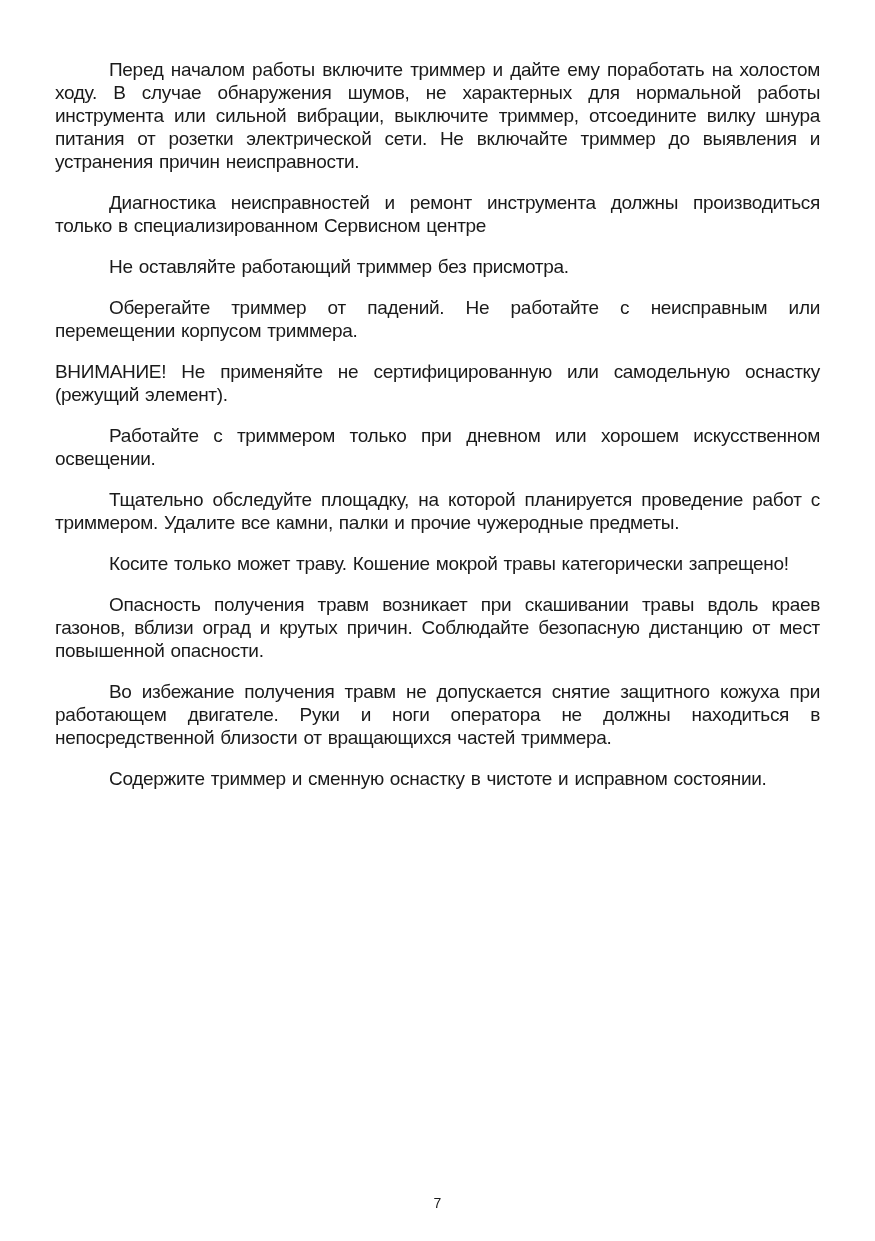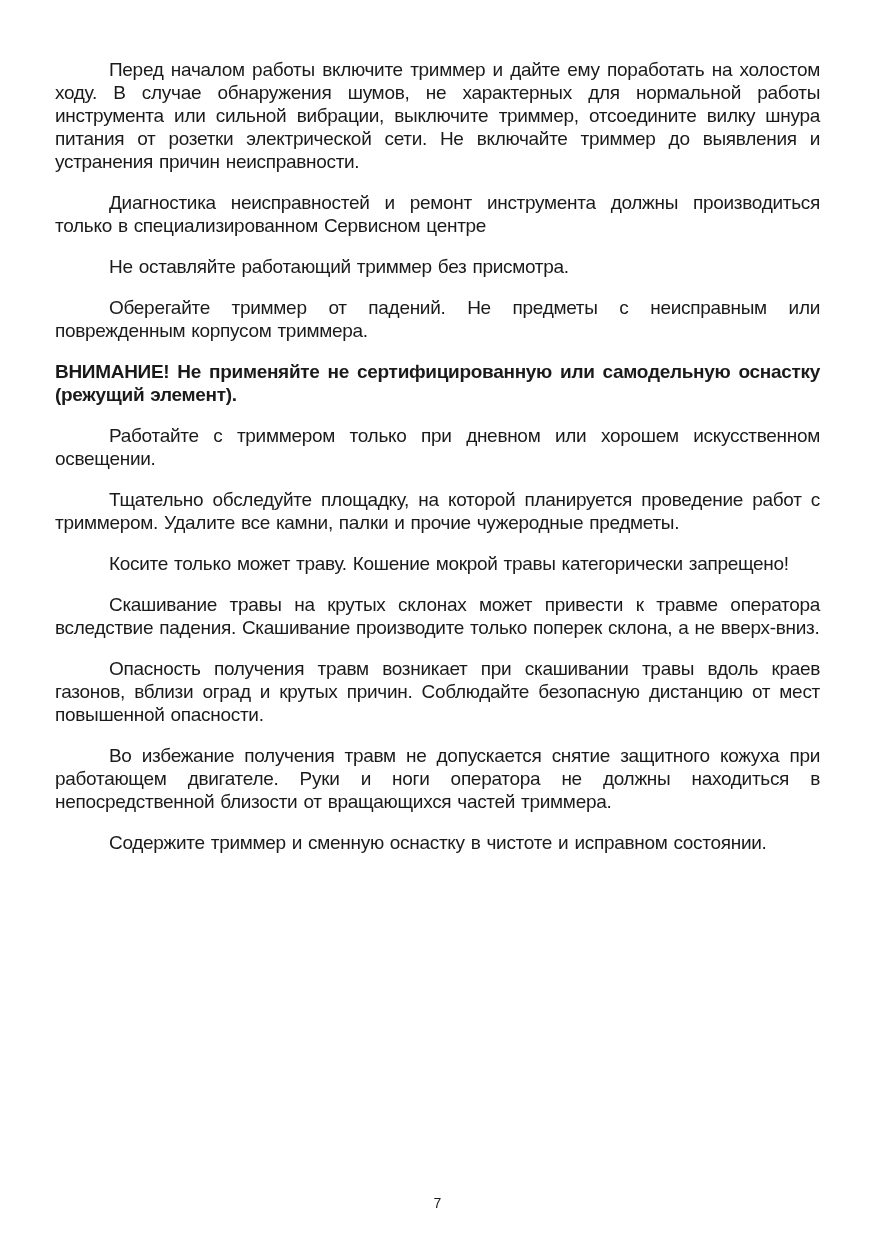--- a/index.html
+++ b/index.html
@@ -23,21 +23,21 @@
   .content p {
     font-size: 19px;
     line-height: 23px;
     letter-spacing: -0.3px;
     text-align: justify;
     text-indent: 54px;
     margin-bottom: 18px;
     word-spacing: 1px;
   }
   .content p.warning {
-    font-weight: bold;
+    font-weight: normal;
     text-indent: 0;
   }
   .page-number {
     position: absolute;
     left: 0;
     right: 0;
     bottom: 30px;
     text-align: center;
     font-size: 14px;
     line-height: 16px;
@@ -45,24 +45,23 @@
   }
 </style>
 </head>
 <body>
 
 <div class="page">
   <div class="content">
     <p>Перед началом работы включите триммер и дайте ему поработать на холостом ходу. В случае обнаружения шумов, не характерных для нормальной работы инструмента или сильной вибрации, выключите триммер, отсоедините вилку шнура питания от розетки электрической сети. Не включайте триммер до выявления и устранения причин неисправности.</p>
     <p>Диагностика неисправностей и ремонт инструмента должны производиться только в специализированном Сервисном центре</p>
     <p>Не оставляйте работающий триммер без присмотра.</p>
-    <p>Оберегайте триммер от падений. Не предметы с неисправным или поврежденным корпусом триммера.</p>
+    <p>Оберегайте триммер от падений. Не работайте с неисправным или перемещении корпусом триммера.</p>
     <p class="warning">ВНИМАНИЕ! Не применяйте не сертифицированную или самодельную оснастку (режущий элемент).</p>
     <p>Работайте с триммером только при дневном или хорошем искусственном освещении.</p>
     <p>Тщательно обследуйте площадку, на которой планируется проведение работ с триммером. Удалите все камни, палки и прочие чужеродные предметы.</p>
     <p>Косите только может траву. Кошение мокрой травы категорически запрещено!</p>
-    <p>Скашивание травы на крутых склонах может привести к травме оператора вследствие падения. Скашивание производите только поперек склона, а не вверх-вниз.</p>
     <p>Опасность получения травм возникает при скашивании травы вдоль краев газонов, вблизи оград и крутых причин. Соблюдайте безопасную дистанцию от мест повышенной опасности.</p>
     <p>Во избежание получения травм не допускается снятие защитного кожуха при работающем двигателе. Руки и ноги оператора не должны находиться в непосредственной близости от вращающихся частей триммера.</p>
     <p>Содержите триммер и сменную оснастку в чистоте и исправном состоянии.</p>
   </div>
   <div class="page-number">7</div>
 </div>
 
 </body></html>

